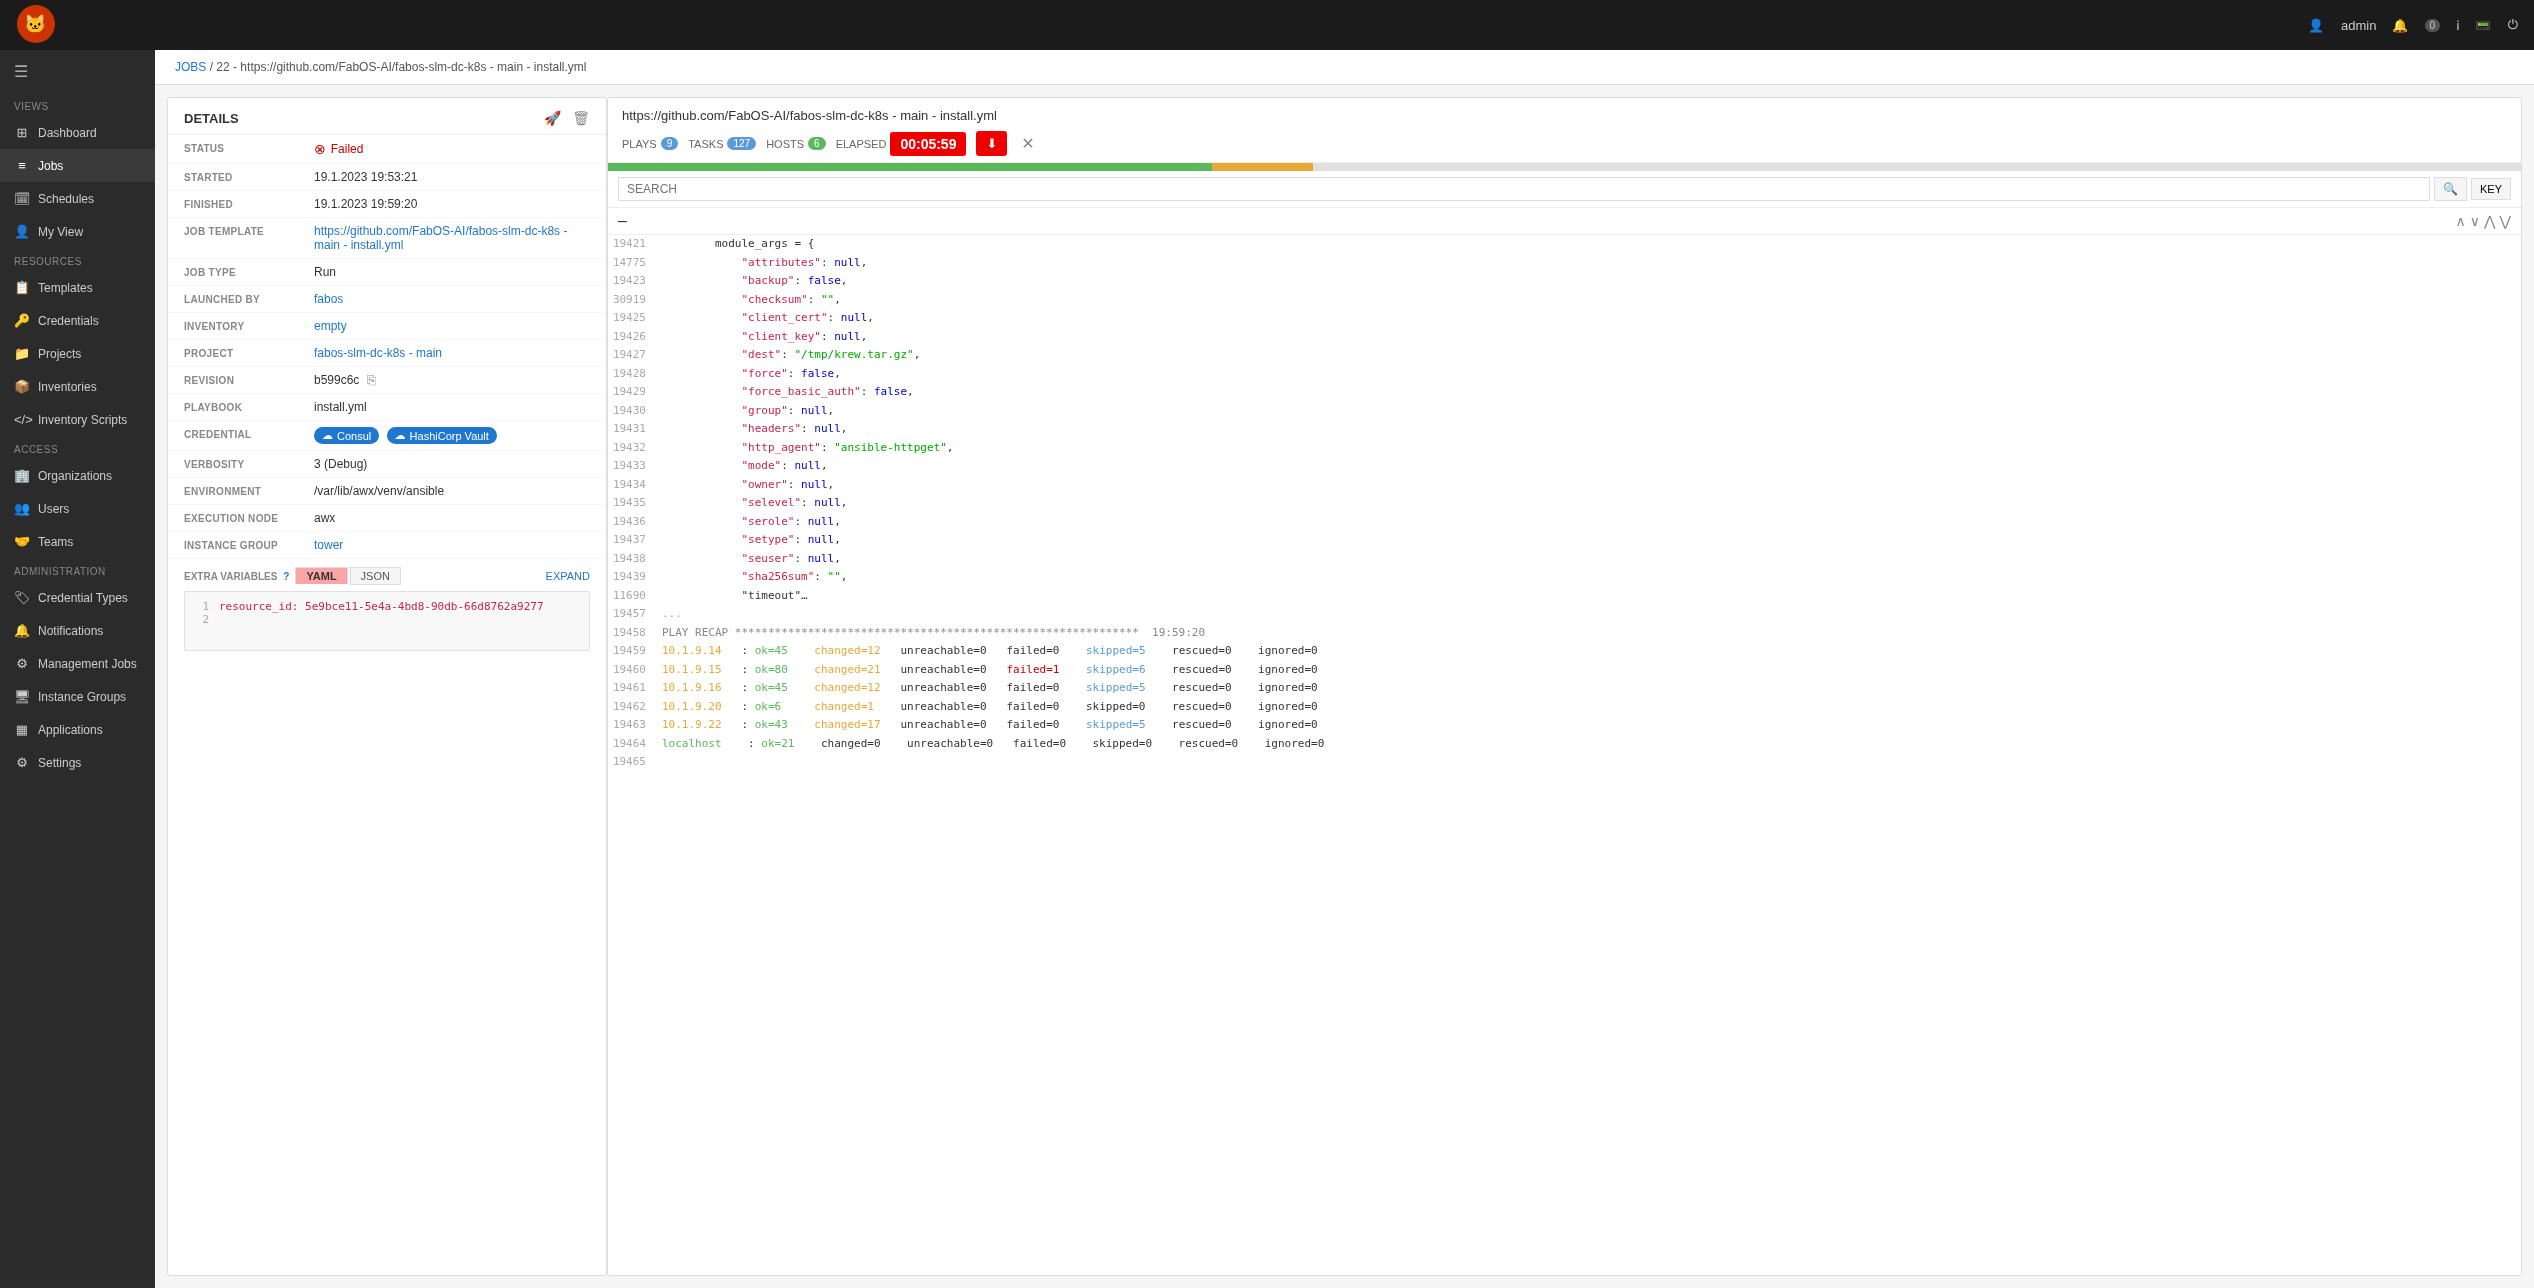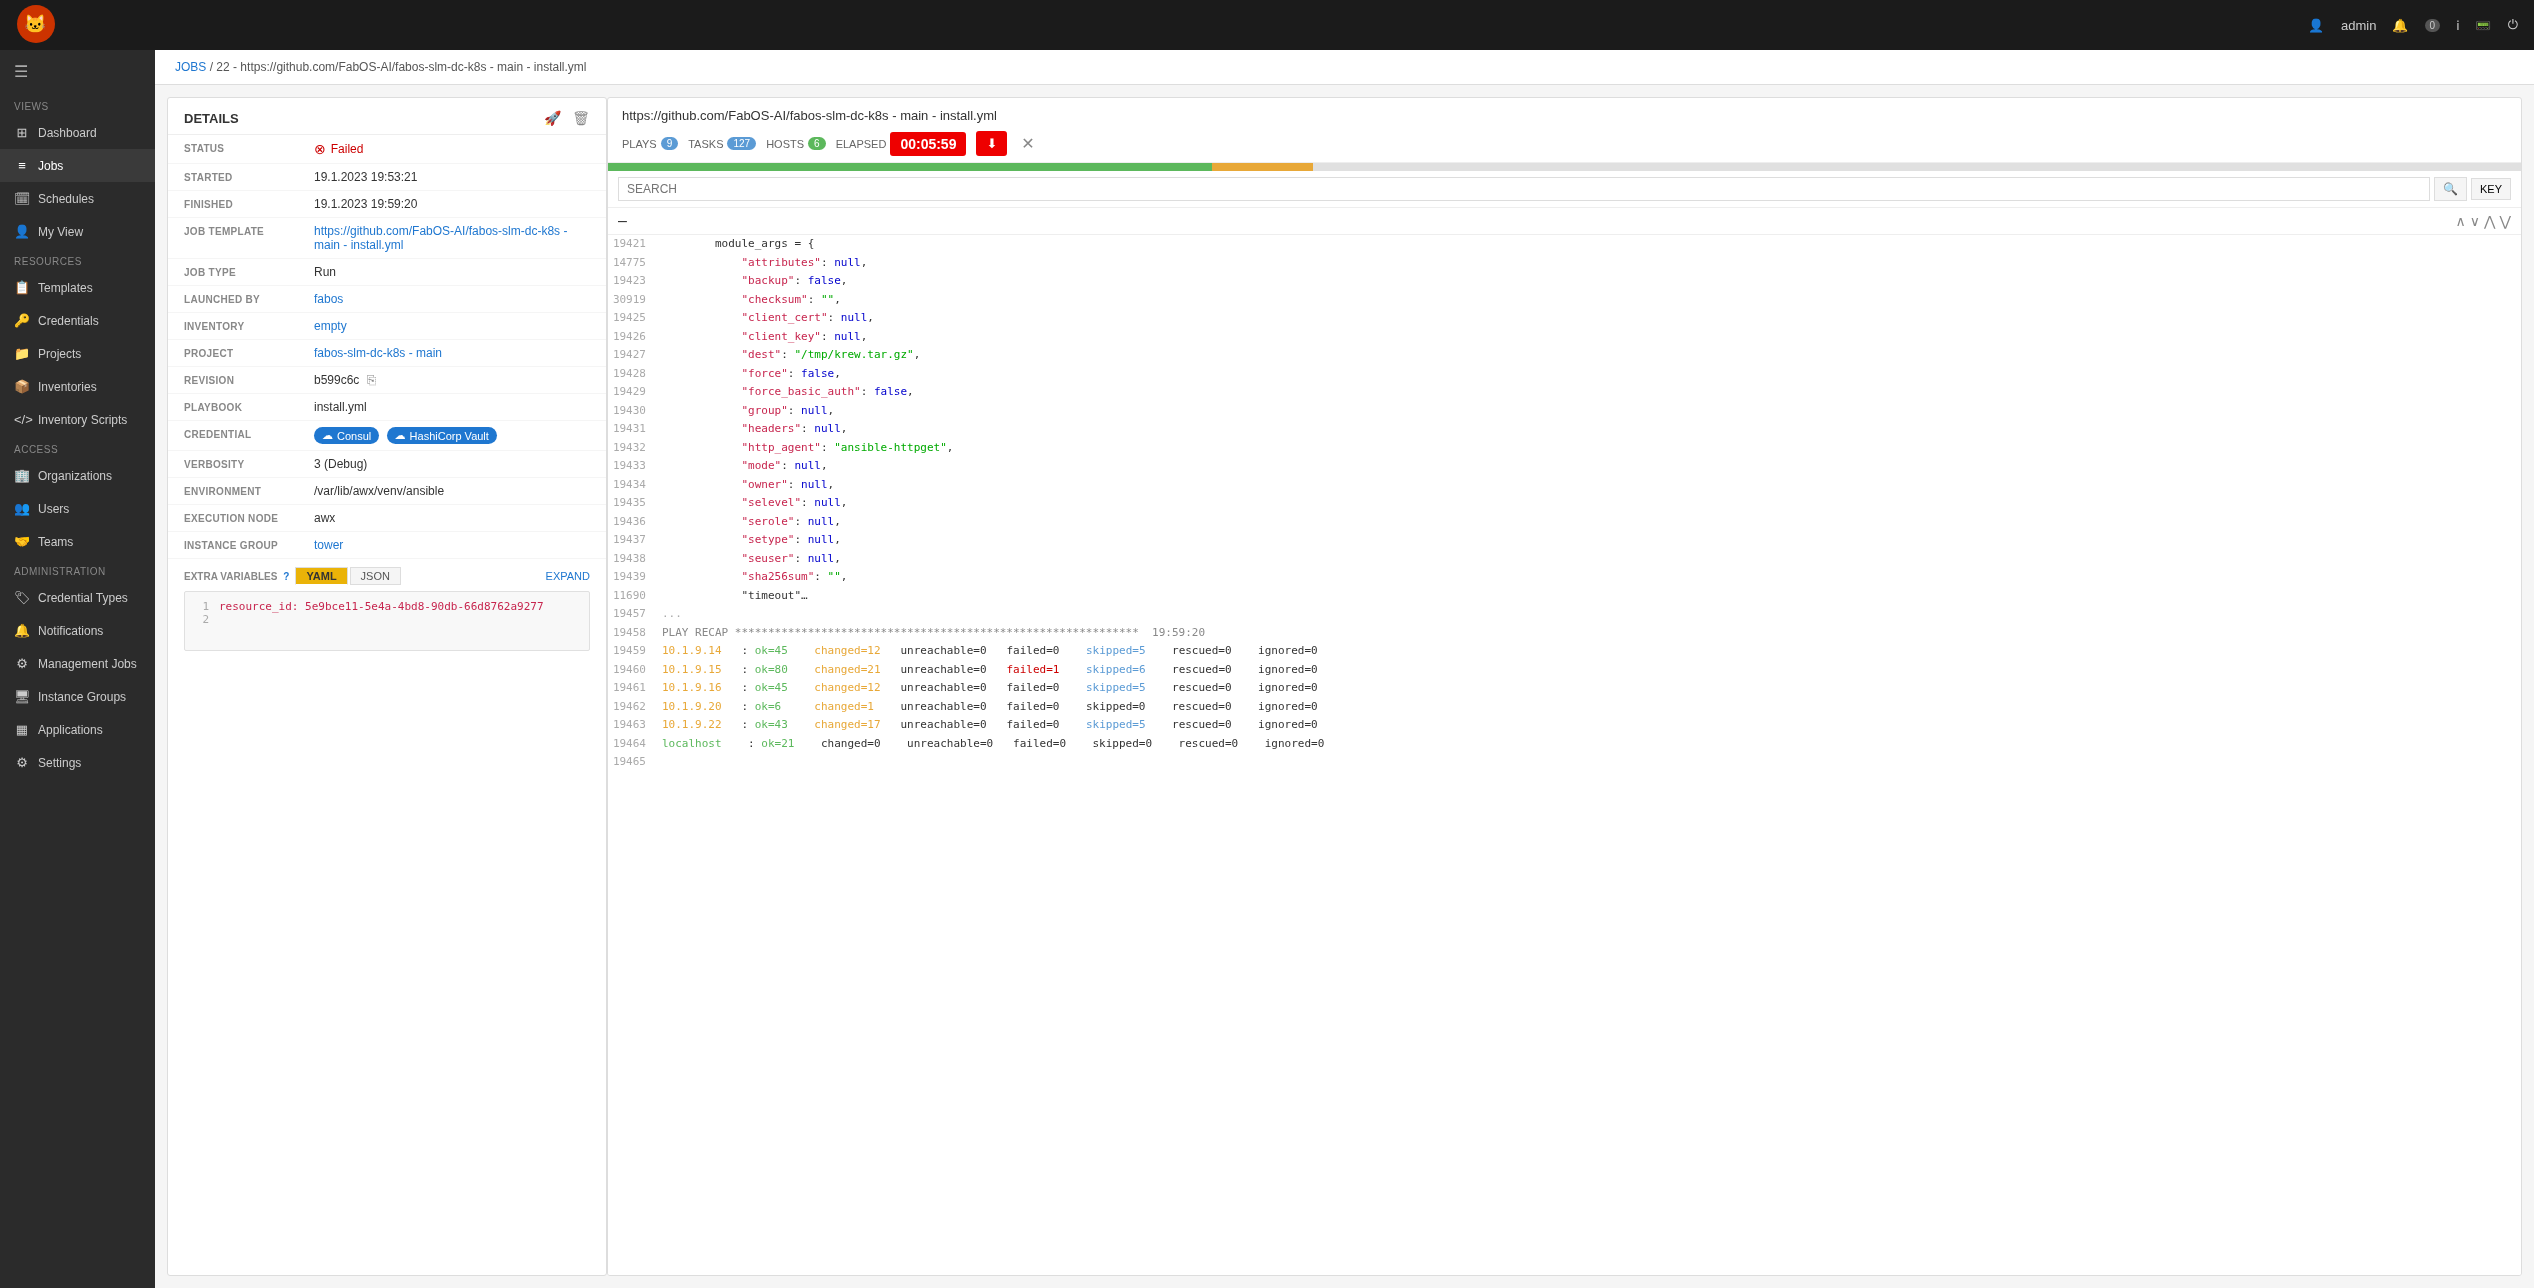--- a/index.html
+++ b/index.html
@@ -168,21 +168,21 @@
     }
     .tab-group { display: flex; gap: 2px; }
     .tab-btn {
       padding: 2px 10px;
       font-size: 11px;
       border: 1px solid #ddd;
       background: #f5f5f5;
       cursor: pointer;
       color: #555;
     }
-    .tab-btn.active { background: #eab308; border-bottom-color: #fff; color: #333; font-weight: 600; }
+    .tab-btn.active { background: #fca5a5; border-bottom-color: #fff; color: #333; font-weight: 600; }
     .expand-btn { font-size: 11px; color: #1f77d0; cursor: pointer; }
     .code-block {
       background: #f8f8f8;
       border: 1px solid #e0e0e0;
       border-radius: 2px;
       padding: 8px;
       font-family: monospace;
       font-size: 11px;
       color: #c7254e;
       min-height: 60px;

